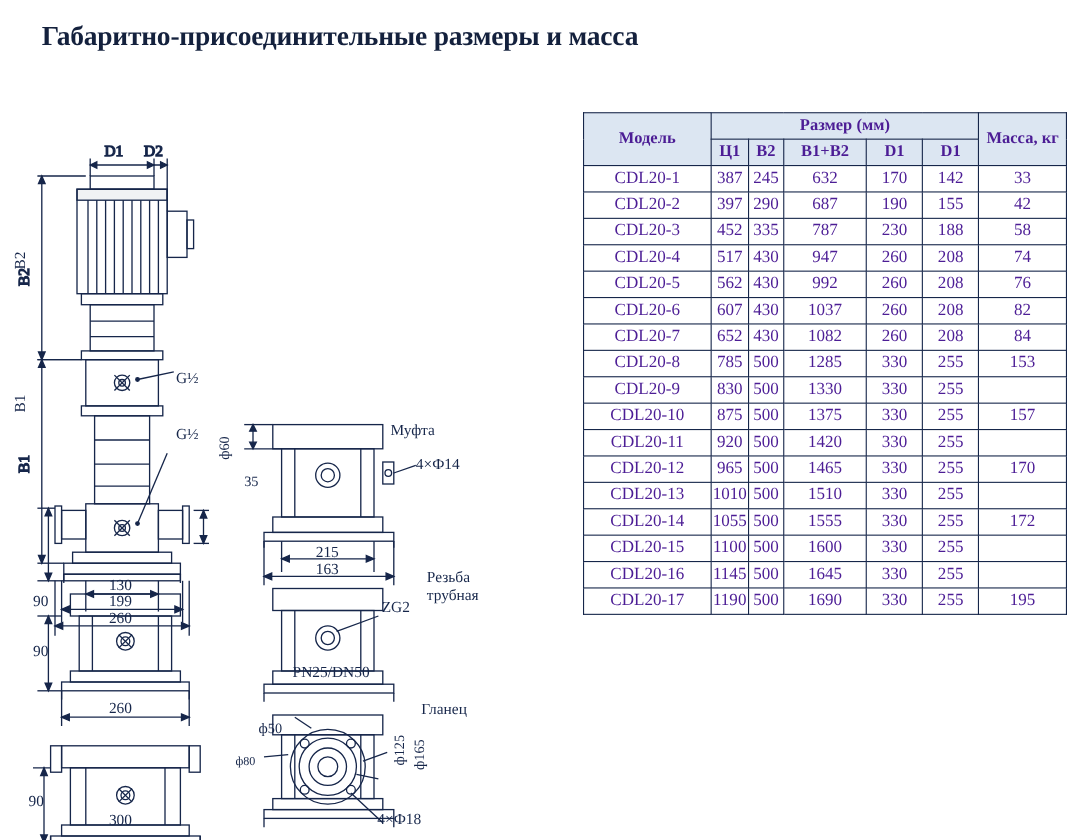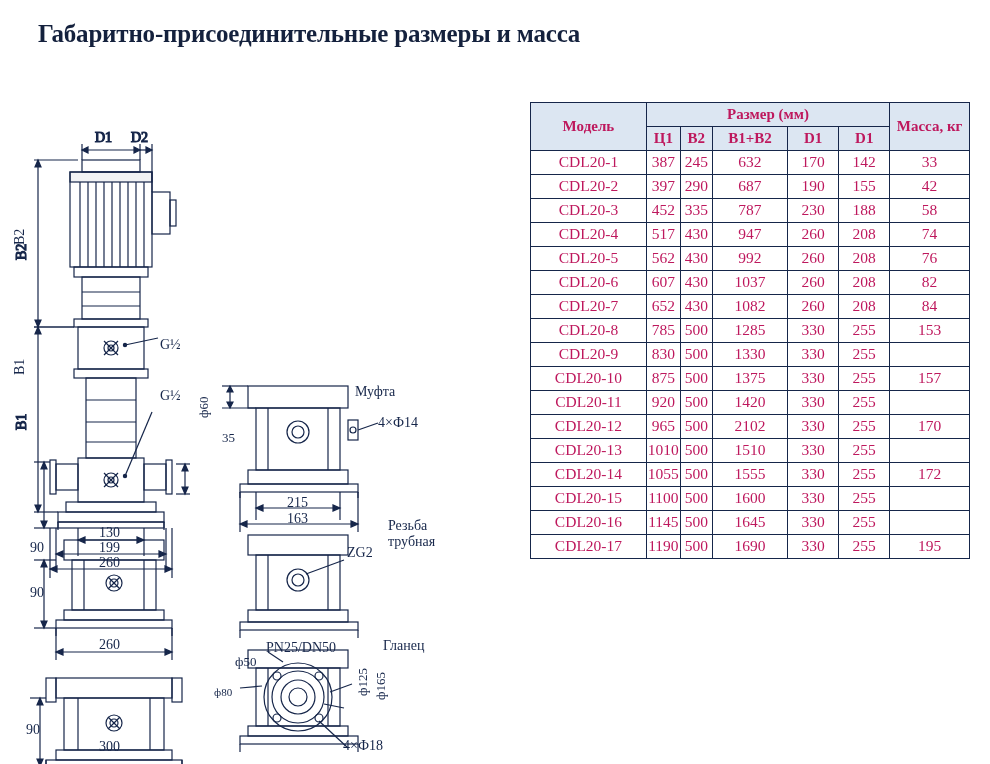--- a/index.html
+++ b/index.html
@@ -35,21 +35,21 @@
   .table-wrap {
     position: absolute;
     left: 530px;
     top: 102px;
     width: 440px;
   }
   table.spec {
     border-collapse: collapse;
     width: 440px;
     font-family: "Liberation Serif", serif;
-    color: #be185d;
+    color: #4c1d95;
   }
   table.spec th, table.spec td {
     border: 1px solid #16264a;
     text-align: center;
     font-size: 15.5px;
     height: 23px;
     padding: 0;
     line-height: 1.05;
   }
   table.spec thead th {
@@ -350,21 +350,21 @@
   <div class="lbl" style="left:287px; top:495px;">215</div>
   <div class="lbl" style="left:287px; top:511px;">163</div>
 
   <div class="lbl" style="left:388px; top:518px;">Резьба</div>
   <div class="lbl" style="left:388px; top:534px;">трубная</div>
   <div class="lbl" style="left:347px; top:545px;">ZG2</div>
   <div class="lbl" style="left:30px; top:585px;">90</div>
   <div class="lbl" style="left:99px; top:637px;">260</div>
 
   <div class="lbl" style="left:383px; top:638px;">Гланец</div>
-  <div class="lbl" style="left:266px; top:640px;text-align:right;">PN25/DN50</div>
+  <div class="lbl" style="left:266px; top:604px;text-align:right;">PN25/DN50</div>
   <div class="lbl" style="left:235px; top:654px; font-size:13px;">ф50</div>
   <div class="lbl" style="left:214px; top:686px; font-size:11px;">ф80</div>
   <div class="lbl" style="left:355px; top:696px; font-size:13px; transform:rotate(-90deg); transform-origin:left top;">ф125</div>
   <div class="lbl" style="left:373px; top:700px; font-size:13px; transform:rotate(-90deg); transform-origin:left top;">ф165</div>
   <div class="lbl" style="left:343px; top:738px;">4×Ф18</div>
   <div class="lbl" style="left:26px; top:722px;">90</div>
   <div class="lbl" style="left:99px; top:739px;">300</div>
 
   <div class="table-wrap">
     <table class="spec">
@@ -479,21 +479,21 @@
             <td class="num">500</td>
             <td class="sum">1420</td>
             <td class="d1">330</td>
             <td class="d1">255</td>
             <td class="mass"></td>
           </tr>
           <tr>
             <td class="model">CDL20-12</td>
             <td class="num">965</td>
             <td class="num">500</td>
-            <td class="sum">2102</td>
+            <td class="sum">1465</td>
             <td class="d1">330</td>
             <td class="d1">255</td>
             <td class="mass">170</td>
           </tr>
           <tr>
             <td class="model">CDL20-13</td>
             <td class="num">1010</td>
             <td class="num">500</td>
             <td class="sum">1510</td>
             <td class="d1">330</td>

